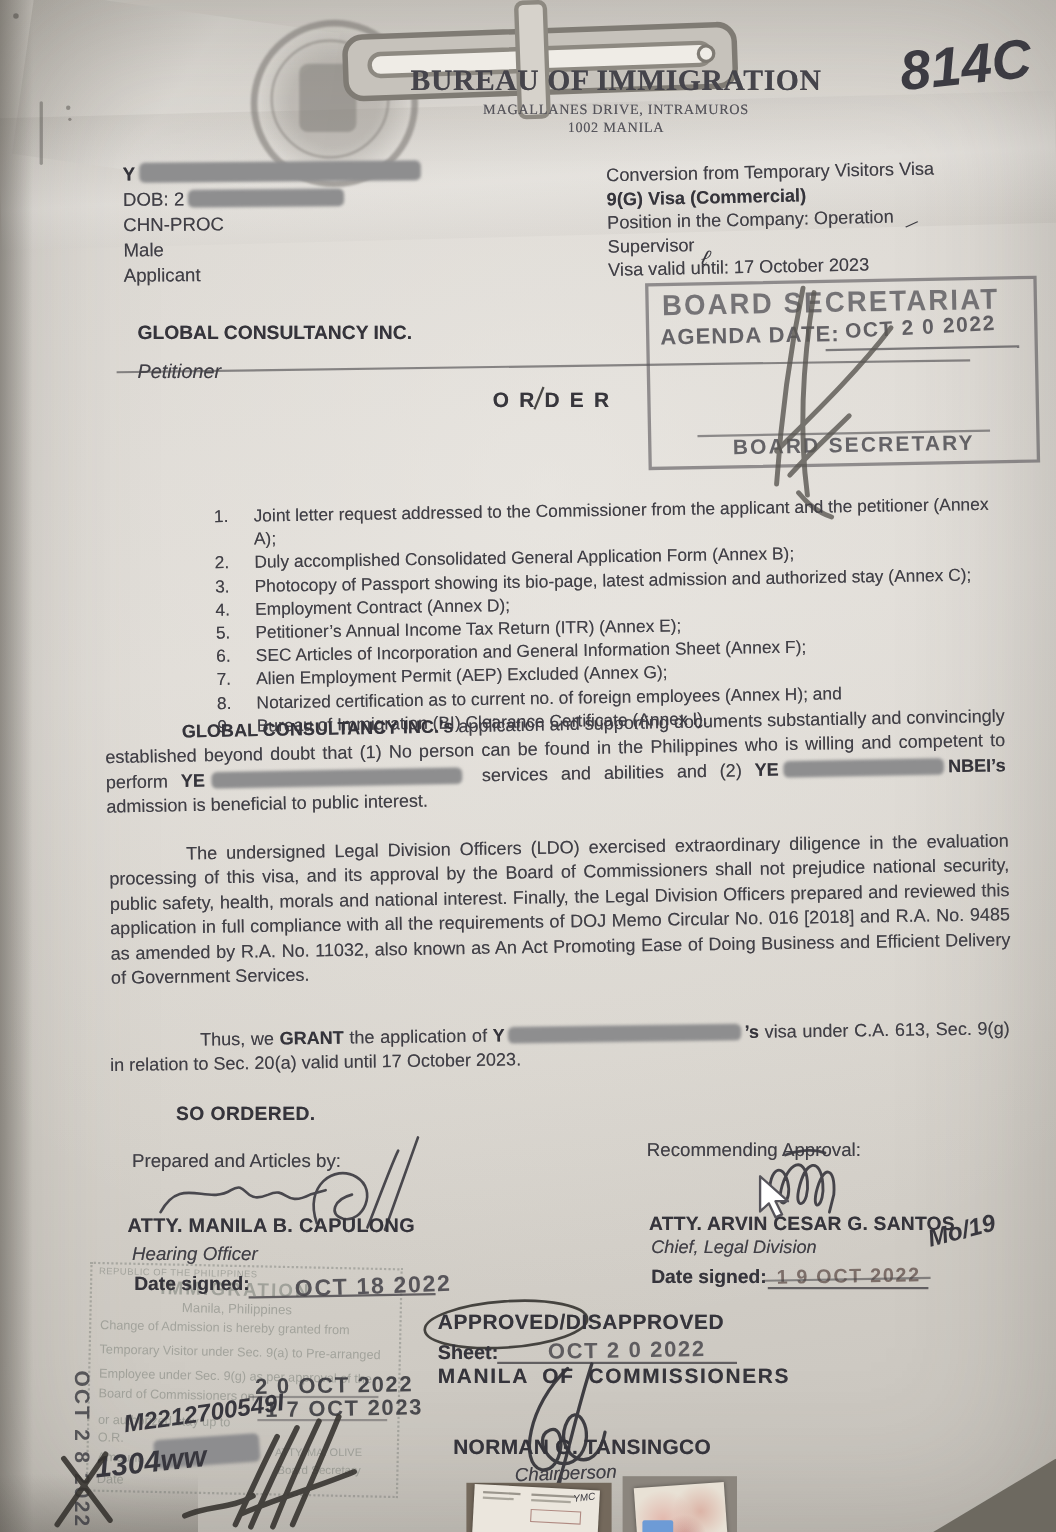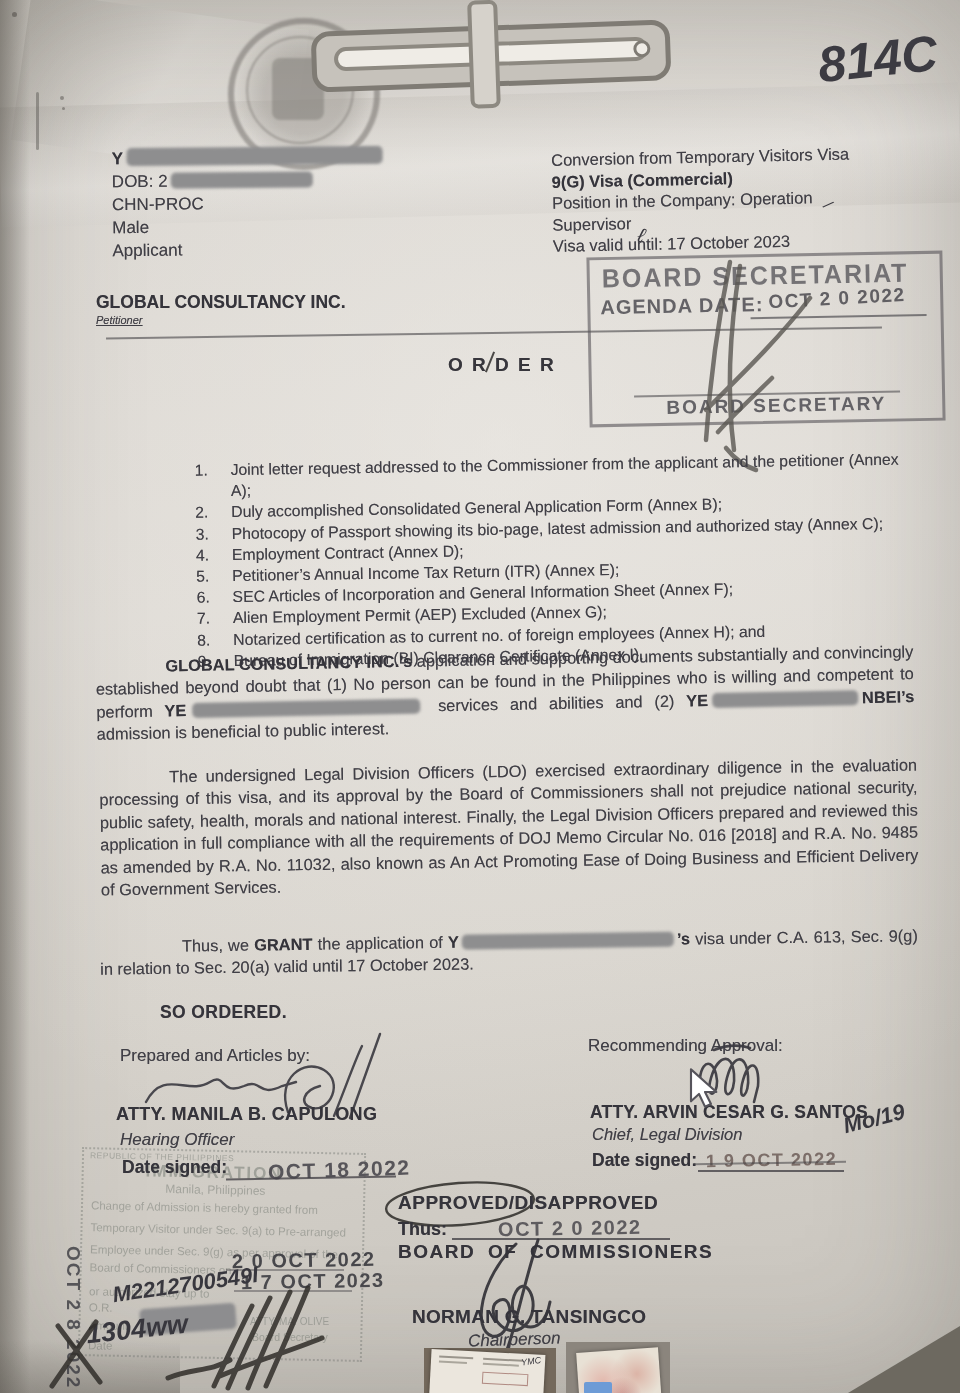--- a/index.html
+++ b/index.html
@@ -50,42 +50,47 @@
     <g transform="rotate(-2 195 55)">
       <rect x="18" y="28" width="354" height="56" rx="16" fill="#c6c2bb" stroke="#7f7b74" stroke-width="5"></rect>
       <rect x="40" y="44" width="310" height="20" rx="10" fill="#efece6" stroke="#8d8981" stroke-width="4"></rect>
       <rect x="175" y="2" width="26" height="104" rx="6" fill="#d6d2cb" stroke="#8d8981" stroke-width="4"></rect>
       <circle cx="346" cy="54" r="7" fill="#efece6" stroke="#7f7b74" stroke-width="3"></circle>
     </g>
   </svg>
 
   <div class="abs hand" style="left:818px;top:30px;font-size:50px;font-weight:600;transform:rotate(-6deg);color:#3c3b42;">814C</div>
 
+  <div class="abs txt" style="left:340px;top:58px;width:440px;text-align:center;font-family:'Liberation Serif',serif;">
+    <div class="b" style="font-size:27px;letter-spacing:.5px;color:#45444b;">BUREAU OF IMMIGRATION</div>
+    <div style="font-size:13px;letter-spacing:.6px;color:#56555c;margin-top:3px;">MAGALLANES DRIVE, INTRAMUROS</div>
+    <div style="font-size:13px;letter-spacing:.6px;color:#56555c;">1002 MANILA</div>
+  </div>
 
   <div class="abs txt" style="left:112px;top:146px;font-size:17px;line-height:23px;transform:rotate(-.5deg);">
     <div class="nw"><span class="b">Y</span><span class="blob" style="width:256px;height:18px;margin-left:4px;"></span></div>
     <div class="nw"><span>DOB: 2</span><span class="blob" style="width:142px;height:16px;margin-left:3px;"></span></div>
     <div>CHN-PROC</div>
     <div>Male</div>
     <div>Applicant</div>
   </div>
 
   <div class="abs txt" style="left:552px;top:146px;width:370px;font-size:16.5px;line-height:21.5px;transform:rotate(-1.2deg);">
     <div>Conversion from Temporary Visitors Visa</div>
     <div class="b">9(G) Visa (Commercial)</div>
     <div>Position in the Company: Operation</div>
     <div>Supervisor</div>
     <div>Visa valid until: 17 October 2023</div>
   </div>
   <div class="abs hand" style="left:826px;top:196px;font-size:15px;transform:rotate(40deg);">/</div>
   <div class="abs hand" style="left:638px;top:224px;font-size:20px;transform:rotate(15deg);">ℓ</div>
 
-  <div class="abs txt" style="left:96px;top:292px;">
+  <div class="abs txt" style="left:125px;top:292px;">
     <div class="b" style="font-size:17.5px;">GLOBAL CONSULTANCY INC.</div>
-    <div class="i" style="font-size:11px;margin-top:1px;text-decoration:underline;">Petitioner</div>
+    <div class="i" style="font-size:18px;margin-top:15px;">Petitioner</div>
   </div>
 
   <div class="uline" style="left:106px;top:332px;width:776px;transform:rotate(-.8deg);opacity:.75;"></div>
 
   <div class="abs" style="left:588px;top:254px;width:350px;height:164px;border:3px solid rgba(86,84,88,.6);transform:rotate(-1.1deg);">
     <div class="stamp" style="position:absolute;left:12px;top:4px;font-size:25px;letter-spacing:2px;transform:scaleY(1.05);color:rgba(86,84,90,.78);">BOARD SECRETARIAT</div>
     <div class="stamp" style="position:absolute;left:10px;top:36px;font-size:20px;letter-spacing:1px;">AGENDA DATE:</div>
     <div class="stamp" style="position:absolute;left:178px;top:32px;font-size:19px;transform:rotate(-2deg);color:rgba(70,68,74,.82);">OCT 2 0 2022</div>
     <div class="uline" style="left:160px;top:60px;width:176px;background:rgba(80,78,82,.7);"></div>
     <div class="uline" style="left:42px;bottom:26px;width:266px;background:rgba(80,78,82,.6);"></div>
@@ -202,24 +207,24 @@
   <div class="uline" style="left:694px;top:1162px;width:152px;transform:rotate(-1deg);opacity:.7;"></div>
 
   <svg class="abs" style="left:688px;top:1068px;" width="38" height="44" viewBox="0 0 28 33">
     <path d="M2,1 L2,25 L8,19.5 L12.5,29 L17,27 L12.5,18 L21,18 Z" fill="#ffffff" stroke="#56545b" stroke-width="1.6" stroke-linejoin="round"></path>
   </svg>
 
   <svg class="abs" style="left:382px;top:1178px;" width="160" height="54" viewBox="0 0 160 54">
     <ellipse cx="78" cy="26" rx="74" ry="21" fill="none" stroke="#45433f" stroke-width="2.4" transform="rotate(-4 78 26)"></ellipse>
   </svg>
   <div class="abs b txt" style="left:398px;top:1192px;font-size:19px;letter-spacing:.5px;">APPROVED/DISAPPROVED</div>
-  <div class="abs b txt" style="left:398px;top:1219px;font-size:18px;">Thus:</div>
+  <div class="abs b txt" style="left:398px;top:1219px;font-size:18px;">Sheet:</div>
   <div class="uline" style="left:452px;top:1238px;width:218px;"></div>
   <div class="abs stamp" style="left:498px;top:1217px;font-size:20px;transform:rotate(-1deg);color:rgba(66,64,70,.8);">OCT 2 0 2022</div>
-  <div class="abs b txt" style="left:398px;top:1241px;font-size:19px;letter-spacing:1.5px;word-spacing:6px;">BOARD OF COMMISSIONERS</div>
+  <div class="abs b txt" style="left:398px;top:1241px;font-size:19px;letter-spacing:1.5px;word-spacing:6px;">MANILA OF COMMISSIONERS</div>
   <svg class="abs" style="left:450px;top:1238px;" width="150" height="115" viewBox="0 0 150 115">
     <g fill="none" stroke="#333238" stroke-width="3" stroke-linecap="round" opacity=".92">
       <path d="M66,6 C30,40 22,92 42,98 C62,102 66,56 50,62 C30,70 58,110 78,84 C92,64 74,32 64,58 C54,86 92,108 100,64"></path>
       <path d="M88,2 C72,52 64,96 56,114"></path>
     </g>
   </svg>
   <div class="abs b txt" style="left:412px;top:1306px;font-size:19px;letter-spacing:.3px;">NORMAN G. TANSINGCO</div>
   <div class="abs i txt" style="left:468px;top:1330px;font-size:17px;transform:rotate(-2deg);">Chairperson</div>
 
   <div class="abs stamp" style="left:232px;top:1249px;font-size:20px;transform:rotate(-1deg);color:rgba(52,52,58,.88);">2 0 OCT 2022</div>

